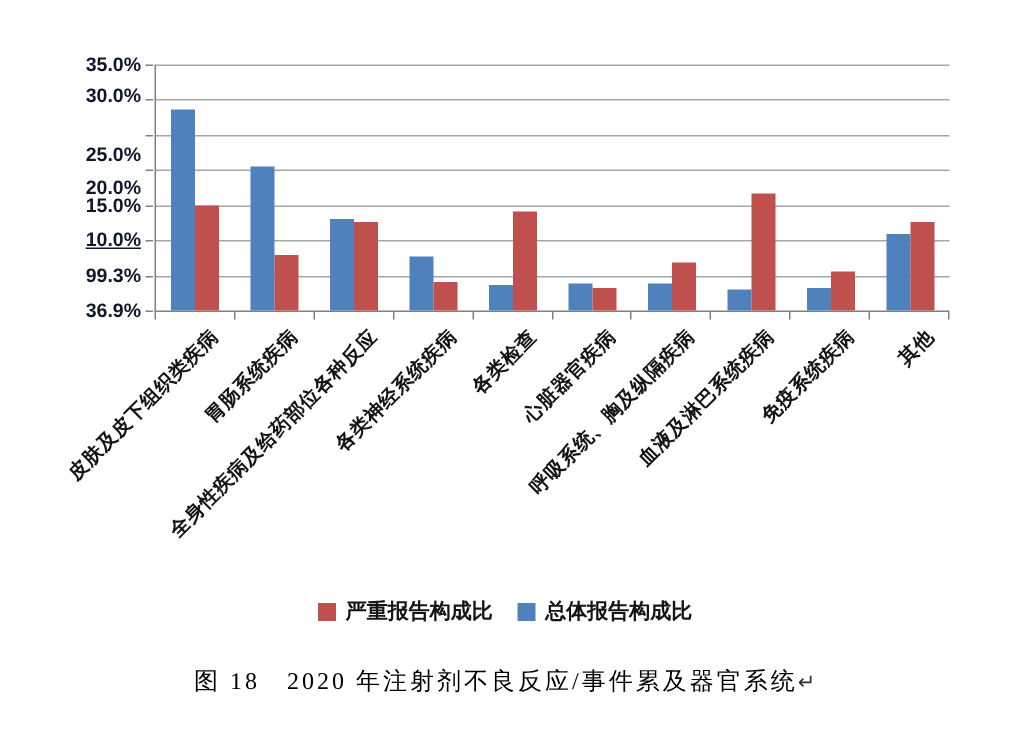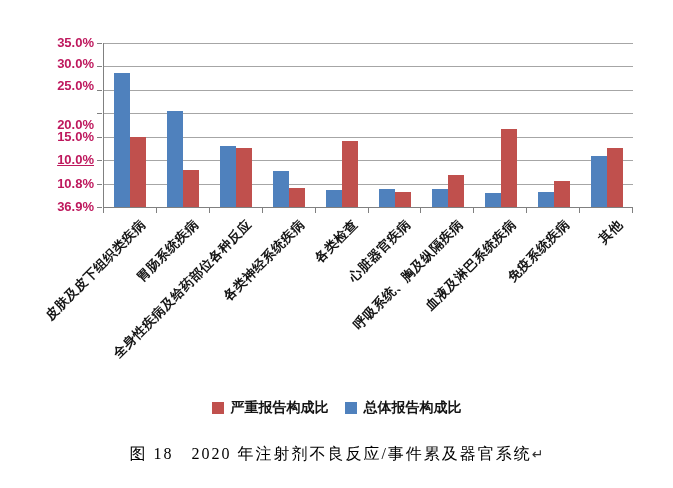--- a/index.html
+++ b/index.html
@@ -46,21 +46,21 @@
     background: #808080;
     left: 97px;
   }
   .y-label {
     position: absolute;
     left: 24px;
     width: 70px;
     text-align: right;
     font-size: 13px;
     font-weight: 700;
-    color: #be185d;
+    color: #0f172a;
     line-height: 16px;
   }
   .x-label {
     position: absolute;
     top: 216px;
     white-space: nowrap;
     font-size: 13px;
     font-weight: 600;
     letter-spacing: 0.5px;
     color: #141414;
@@ -135,25 +135,25 @@
       <div class="bar" title="呼吸系统、胸及纵隔疾病 严重报告构成比 6.9%" style="left: 343.85px; height: 32.3314px; background: rgb(192, 80, 77);"></div>
       <div class="bar" title="血液及淋巴系统疾病 总体报告构成比 2.9%" style="left: 380.75px; height: 13.5886px; background: rgb(79, 129, 189);"></div>
       <div class="bar" title="血液及淋巴系统疾病 严重报告构成比 16.7%" style="left: 396.75px; height: 78.2514px; background: rgb(192, 80, 77);"></div>
       <div class="bar" title="免疫系统疾病 总体报告构成比 3.1%" style="left: 433.65px; height: 14.5257px; background: rgb(79, 129, 189);"></div>
       <div class="bar" title="免疫系统疾病 严重报告构成比 5.5%" style="left: 449.65px; height: 25.7714px; background: rgb(192, 80, 77);"></div>
       <div class="bar" title="其他 总体报告构成比 10.9%" style="left: 486.55px; height: 51.0743px; background: rgb(79, 129, 189);"></div>
       <div class="bar" title="其他 严重报告构成比 12.7%" style="left: 502.55px; height: 59.5086px; background: rgb(192, 80, 77);"></div>
     </div>
   <div>
       <div class="y-label" style="top: 199px; position: absolute;">36.9%</div>
-      <div class="y-label" style="top: 175.571px; position: absolute;">10.8%</div>
+      <div class="y-label" style="top: 175.571px; position: absolute;">99.3%</div>
       <div class="y-label" style="top: 152.143px; position: absolute; text-decoration: underline;">10.0%</div>
       <div class="y-label" style="top: 128.714px; position: absolute;">15.0%</div>
       <div class="y-label" style="top: 105.286px; position: absolute; margin-top: 12px;">20.0%</div>
-      <div class="y-label" style="top: 78px; position: absolute;">25.0%</div>
+      <div class="y-label" style="top: 95px; position: absolute;">25.0%</div>
       <div class="y-label" style="top: 56px; position: absolute;">30.0%</div>
       <div class="y-label" style="top: 35px; position: absolute;">35.0%</div>
     </div>
   <div>
       <div class="x-label" style="right: 535.55px;">皮肤及皮下组织类疾病</div>
       <div class="x-label" style="right: 482.65px;">胃肠系统疾病</div>
       <div class="x-label" style="right: 429.75px;">全身性疾病及给药部位各种反应</div>
       <div class="x-label" style="right: 376.85px;">各类神经系统疾病</div>
       <div class="x-label" style="right: 323.95px;">各类检查</div>
       <div class="x-label" style="right: 271.05px;">心脏器官疾病</div>

